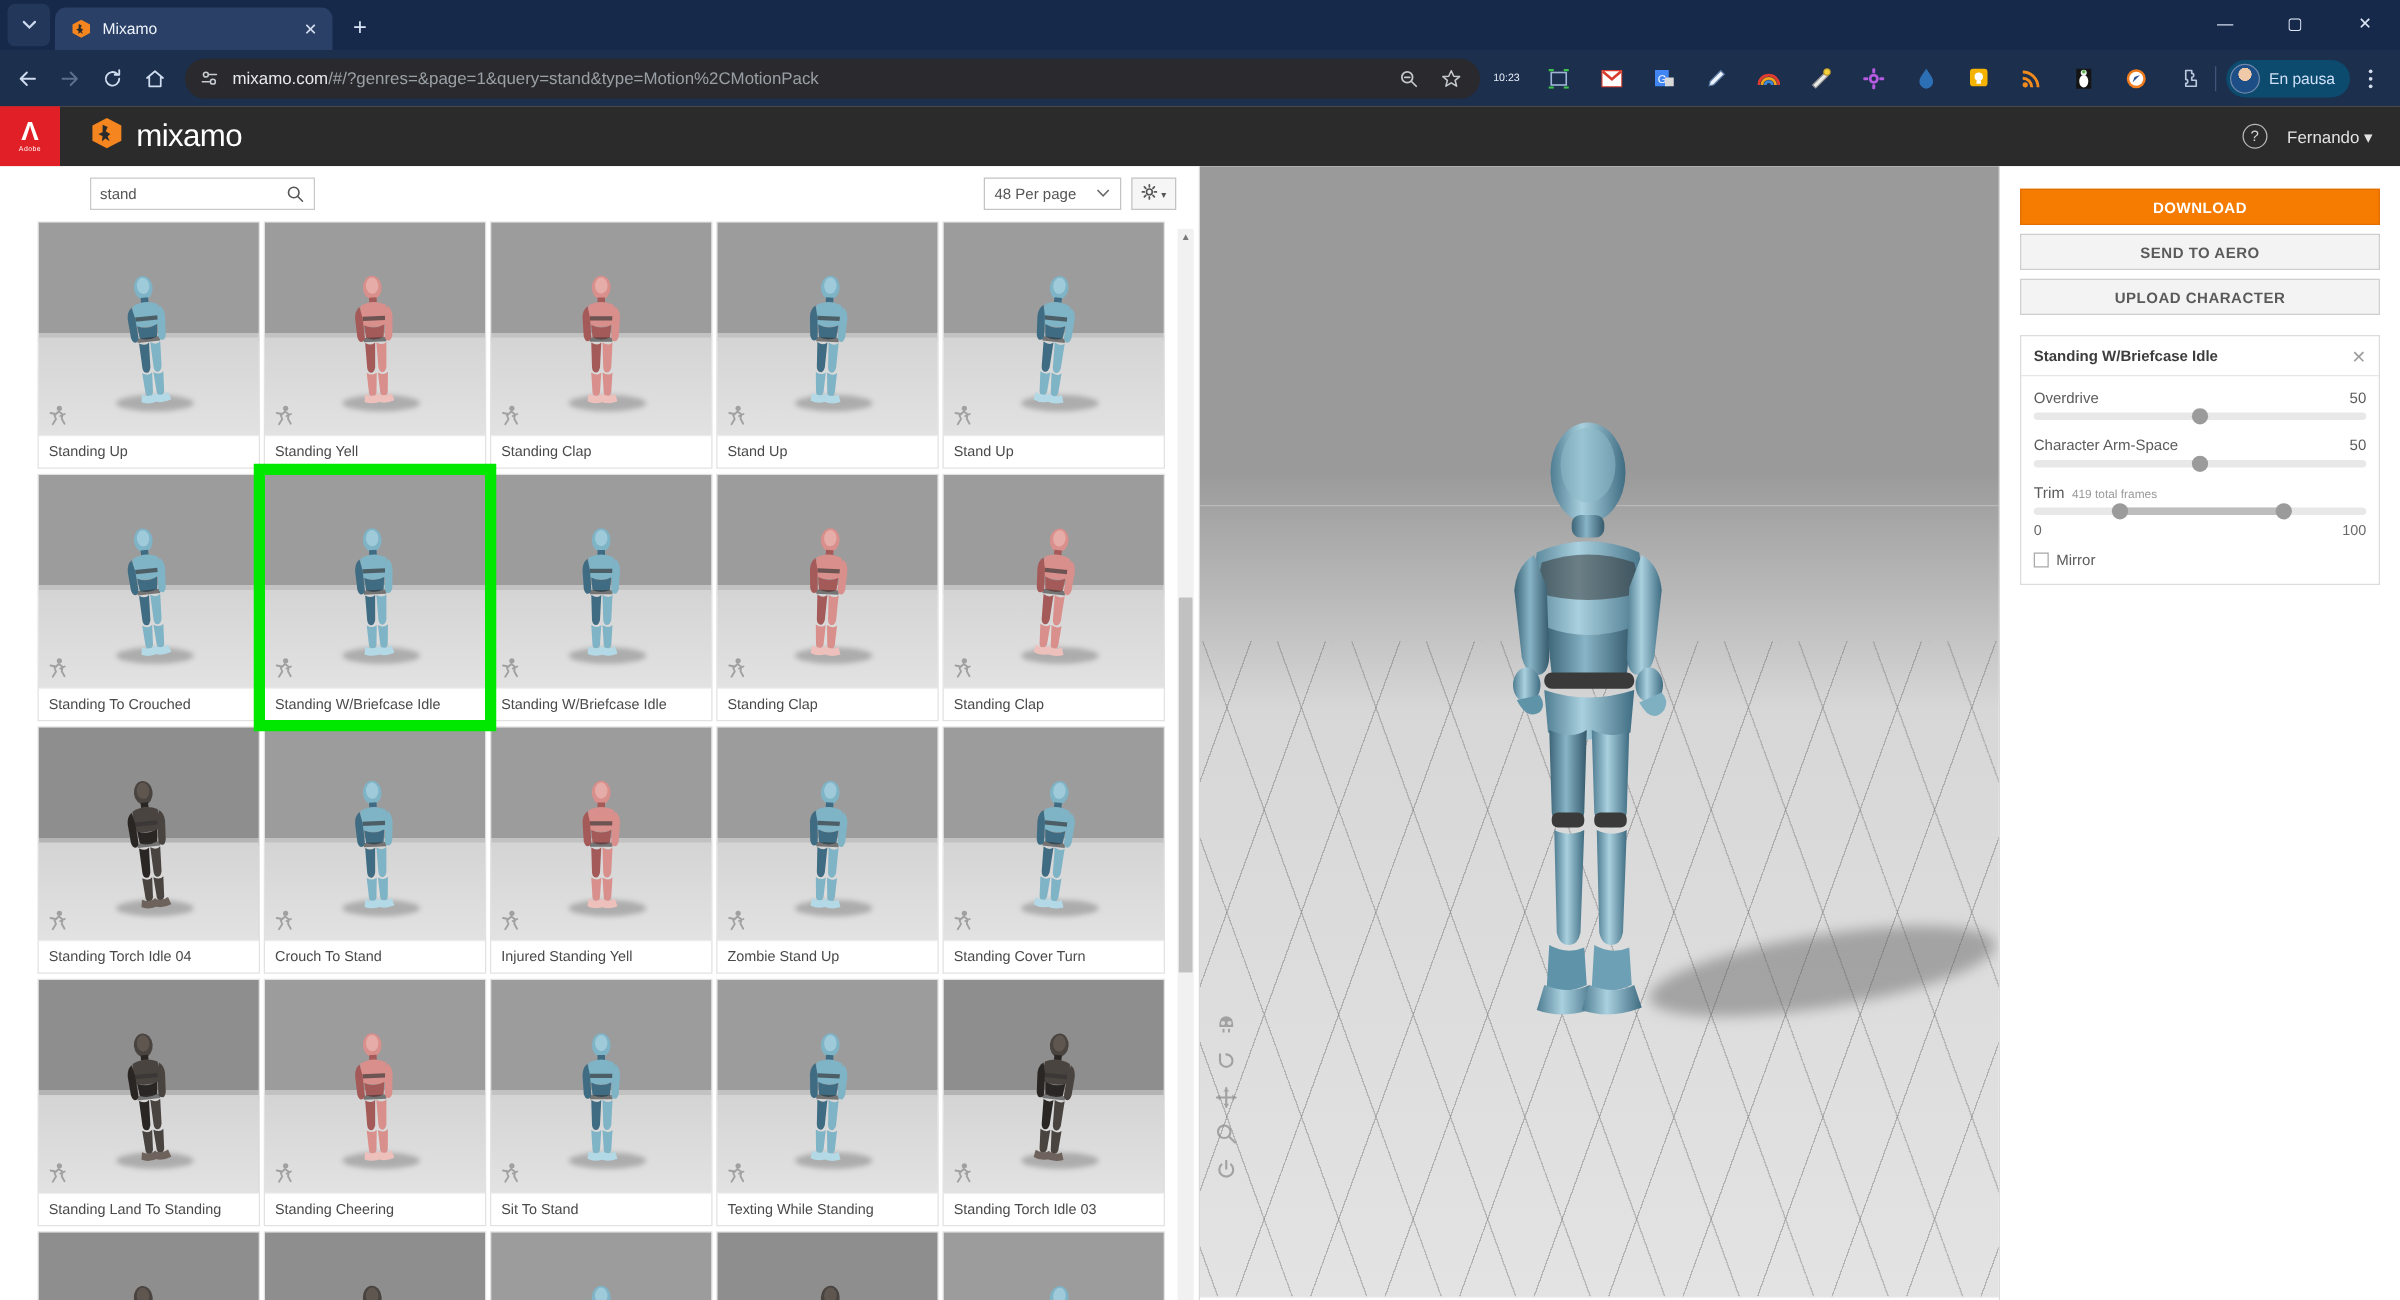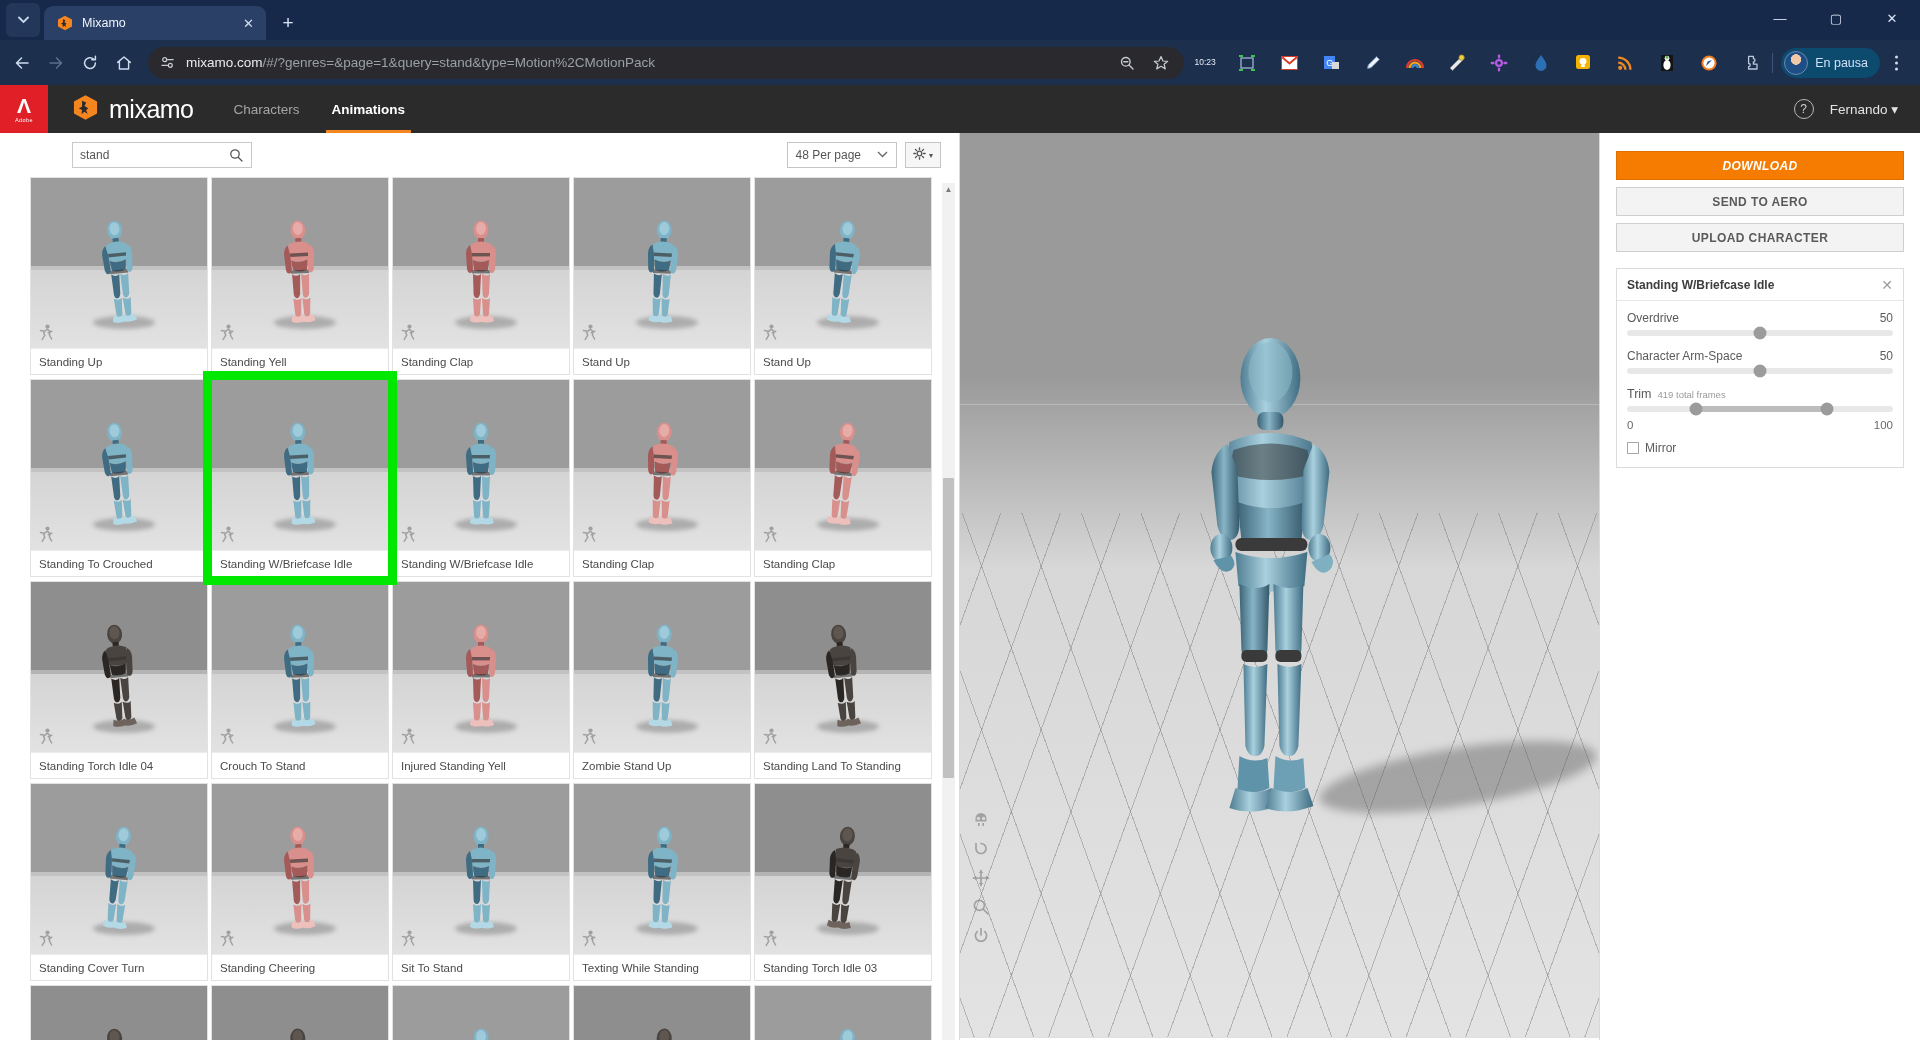--- a/index.html
+++ b/index.html
@@ -282,21 +282,21 @@
 
   
   .rpanel {
     flex: 1; background: #fff; padding: 18px 16px; display: flex;
     flex-direction: column; gap: 7px;
   }
   .btn {
     height: 29px; display: flex; align-items: center; justify-content: center;
     font-size: 12px; font-weight: bold; letter-spacing: .4px;
   }
-  .btn-primary { background: #f57c00; color: #fff; border: 1px solid #e06f00; font-style: italic; }
+  .btn-primary { background: #f57c00; color: #fff; border: 1px solid #e06f00; }
   .btn-secondary { background: #f3f3f3; color: #5a5a5a; border: 1px solid #cfcfcf; }
   .params {
     margin-top: 9px; border: 1px solid #dcdcdc; background: #fff;
   }
   .params-head {
     height: 32px; display: flex; align-items: center; padding: 0 10px;
     border-bottom: 1px solid #e6e6e6;
   }
   .params-title { font-size: 12px; font-weight: bold; color: #3d3d3d; }
   .params-close { margin-left: auto; color: #9d9d9d; font-size: 14px; line-height: 1; }
@@ -519,24 +519,20 @@
     <span class="adobe-word">Adobe</span>
   </div>
   <div class="brand">
     <span>
       <svg width="27" height="27" viewBox="0 0 28 28">
         <polygon points="14,1.4 26,7.7 26,20.3 14,26.6 2,20.3 2,7.7" fill="#f5861f"></polygon>
         <path d="M10.5 7 l4.2 1.9 -1.7 3.5 3.8 2.4 -2.2 2 1.7 4 -3.6-2.4 -2.8 2.6 0.5-4.4 -3.4-1.9 3.4-1.5z" fill="#2b2b2b"></path>
       </svg>
     </span>
     <span class="brand-word">mixamo</span>
-  </div>
-  <div class="mx-nav">
-    <div class="mx-nav-item">Characters</div>
-    <div class="mx-nav-item active">Animations</div>
   </div>
   <div class="mx-header-right">
     <div class="help-icon">?</div>
     <div class="mx-user">
       <span>Fernando</span>
       <span>▾</span>
     </div>
   </div>
 </div>
 
@@ -964,20 +960,48 @@
                   <path d="M23 95 q6 3 11 0 l2 6 q-8 3 -14 0z" fill="#b4d9e6"></path>
                 </svg></div>
               <span class="run-icon"><svg width="16" height="18" viewBox="0 0 16 18">
                   <circle cx="9.5" cy="2.6" r="2.1" fill="#6e6e6e"></circle>
                   <path d="M9 5.2 L5.6 8.4 L6.8 11.2 L4.2 15.4 M9 5.2 L12 7.4 L11.4 11 L13.6 15 M6.6 7.2 L2.4 6.4 M10.2 8.8 L13.8 7.2" stroke="#6e6e6e" stroke-width="1.5" fill="none" stroke-linecap="round" stroke-linejoin="round"></path>
                 </svg></span>
             </div>
             <div class="card-label">Zombie Stand Up</div>
           </div>
           <div class="card">
+            <div class="thumb">
+              <div class="floor"></div>
+              <div class="shadow"></div>
+              <div class="figure"><svg width="46" height="104" viewBox="0 0 46 104" style="transform:rotate(6deg)">
+                  <ellipse cx="23" cy="10" rx="7.5" ry="9.5" fill="#7fb3c6"></ellipse>
+                  <ellipse cx="23" cy="8.5" rx="5" ry="6.5" fill="#b4d9e6" opacity=".6"></ellipse>
+                  <rect x="20" y="18" width="6" height="4" fill="#3f6c82"></rect>
+                  <path d="M13 24 q10 -5 20 0 l2 15 q-12 5 -24 0z" fill="#7fb3c6"></path>
+                  <rect x="14" y="33" width="18" height="3.4" fill="#333" opacity=".65"></rect>
+                  <path d="M15 40 q8 4 16 0 l-1 10 q-7 3 -14 0z" fill="#3f6c82"></path>
+                  <rect x="14" y="50" width="18" height="3.4" fill="#333" opacity=".6"></rect>
+                  <path d="M12 25 q-4 3 -4 9 l1 15 q1 4 3 4 q3 0 3 -4 l-1 -15z" fill="#3f6c82"></path>
+                  <path d="M34 25 q4 3 4 9 l-1 15 q-1 4 -3 4 q-3 0 -3 -4 l1 -15z" fill="#7fb3c6"></path>
+                  <path d="M15 54 q5 3 8 0 l-1 20 q-1 4 -3 4 q-3 0 -3.4 -4z" fill="#3f6c82"></path>
+                  <path d="M24 54 q5 3 8 0 l-1 20 q-1 4 -3.4 4 q-2.6 0 -3 -4z" fill="#7fb3c6"></path>
+                  <path d="M15 78 q5 3 8 0 l-1 16 q-1 3 -3 3 q-2.4 0 -3 -3z" fill="#7fb3c6"></path>
+                  <path d="M24 78 q5 3 8 0 l-1 16 q-1 3 -3 3 q-2.4 0 -3 -3z" fill="#7fb3c6"></path>
+                  <path d="M13 95 q6 3 11 0 l2 6 q-8 3 -14 0z" fill="#b4d9e6"></path>
+                  <path d="M23 95 q6 3 11 0 l2 6 q-8 3 -14 0z" fill="#b4d9e6"></path>
+                </svg></div>
+              <span class="run-icon"><svg width="16" height="18" viewBox="0 0 16 18">
+                  <circle cx="9.5" cy="2.6" r="2.1" fill="#6e6e6e"></circle>
+                  <path d="M9 5.2 L5.6 8.4 L6.8 11.2 L4.2 15.4 M9 5.2 L12 7.4 L11.4 11 L13.6 15 M6.6 7.2 L2.4 6.4 M10.2 8.8 L13.8 7.2" stroke="#6e6e6e" stroke-width="1.5" fill="none" stroke-linecap="round" stroke-linejoin="round"></path>
+                </svg></span>
+            </div>
+            <div class="card-label">Standing Cover Turn</div>
+          </div>
+          <div class="card">
             <div class="thumb dark">
               <div class="floor"></div>
               <div class="shadow"></div>
               <div class="figure"><svg width="46" height="104" viewBox="0 0 46 104" style="transform:rotate(-6deg)">
                   <ellipse cx="23" cy="10" rx="7.5" ry="9.5" fill="#4a4440"></ellipse>
                   <ellipse cx="23" cy="8.5" rx="5" ry="6.5" fill="#6e635c" opacity=".6"></ellipse>
                   <rect x="20" y="18" width="6" height="4" fill="#2a2624"></rect>
                   <path d="M13 24 q10 -5 20 0 l2 15 q-12 5 -24 0z" fill="#4a4440"></path>
                   <rect x="14" y="33" width="18" height="3.4" fill="#333" opacity=".65"></rect>
                   <path d="M15 40 q8 4 16 0 l-1 10 q-7 3 -14 0z" fill="#2a2624"></path>
@@ -990,48 +1014,20 @@
                   <path d="M24 78 q5 3 8 0 l-1 16 q-1 3 -3 3 q-2.4 0 -3 -3z" fill="#4a4440"></path>
                   <path d="M13 95 q6 3 11 0 l2 6 q-8 3 -14 0z" fill="#6e635c"></path>
                   <path d="M23 95 q6 3 11 0 l2 6 q-8 3 -14 0z" fill="#6e635c"></path>
                 </svg></div>
               <span class="run-icon"><svg width="16" height="18" viewBox="0 0 16 18">
                   <circle cx="9.5" cy="2.6" r="2.1" fill="#6e6e6e"></circle>
                   <path d="M9 5.2 L5.6 8.4 L6.8 11.2 L4.2 15.4 M9 5.2 L12 7.4 L11.4 11 L13.6 15 M6.6 7.2 L2.4 6.4 M10.2 8.8 L13.8 7.2" stroke="#6e6e6e" stroke-width="1.5" fill="none" stroke-linecap="round" stroke-linejoin="round"></path>
                 </svg></span>
             </div>
             <div class="card-label">Standing Land To Standing</div>
-          </div>
-          <div class="card">
-            <div class="thumb">
-              <div class="floor"></div>
-              <div class="shadow"></div>
-              <div class="figure"><svg width="46" height="104" viewBox="0 0 46 104" style="transform:rotate(6deg)">
-                  <ellipse cx="23" cy="10" rx="7.5" ry="9.5" fill="#7fb3c6"></ellipse>
-                  <ellipse cx="23" cy="8.5" rx="5" ry="6.5" fill="#b4d9e6" opacity=".6"></ellipse>
-                  <rect x="20" y="18" width="6" height="4" fill="#3f6c82"></rect>
-                  <path d="M13 24 q10 -5 20 0 l2 15 q-12 5 -24 0z" fill="#7fb3c6"></path>
-                  <rect x="14" y="33" width="18" height="3.4" fill="#333" opacity=".65"></rect>
-                  <path d="M15 40 q8 4 16 0 l-1 10 q-7 3 -14 0z" fill="#3f6c82"></path>
-                  <rect x="14" y="50" width="18" height="3.4" fill="#333" opacity=".6"></rect>
-                  <path d="M12 25 q-4 3 -4 9 l1 15 q1 4 3 4 q3 0 3 -4 l-1 -15z" fill="#3f6c82"></path>
-                  <path d="M34 25 q4 3 4 9 l-1 15 q-1 4 -3 4 q-3 0 -3 -4 l1 -15z" fill="#7fb3c6"></path>
-                  <path d="M15 54 q5 3 8 0 l-1 20 q-1 4 -3 4 q-3 0 -3.4 -4z" fill="#3f6c82"></path>
-                  <path d="M24 54 q5 3 8 0 l-1 20 q-1 4 -3.4 4 q-2.6 0 -3 -4z" fill="#7fb3c6"></path>
-                  <path d="M15 78 q5 3 8 0 l-1 16 q-1 3 -3 3 q-2.4 0 -3 -3z" fill="#7fb3c6"></path>
-                  <path d="M24 78 q5 3 8 0 l-1 16 q-1 3 -3 3 q-2.4 0 -3 -3z" fill="#7fb3c6"></path>
-                  <path d="M13 95 q6 3 11 0 l2 6 q-8 3 -14 0z" fill="#b4d9e6"></path>
-                  <path d="M23 95 q6 3 11 0 l2 6 q-8 3 -14 0z" fill="#b4d9e6"></path>
-                </svg></div>
-              <span class="run-icon"><svg width="16" height="18" viewBox="0 0 16 18">
-                  <circle cx="9.5" cy="2.6" r="2.1" fill="#6e6e6e"></circle>
-                  <path d="M9 5.2 L5.6 8.4 L6.8 11.2 L4.2 15.4 M9 5.2 L12 7.4 L11.4 11 L13.6 15 M6.6 7.2 L2.4 6.4 M10.2 8.8 L13.8 7.2" stroke="#6e6e6e" stroke-width="1.5" fill="none" stroke-linecap="round" stroke-linejoin="round"></path>
-                </svg></span>
-            </div>
-            <div class="card-label">Standing Cover Turn</div>
           </div>
           <div class="card">
             <div class="thumb">
               <div class="floor"></div>
               <div class="shadow"></div>
               <div class="figure"><svg width="46" height="104" viewBox="0 0 46 104" style="transform:rotate(-3deg)">
                   <ellipse cx="23" cy="10" rx="7.5" ry="9.5" fill="#d98f8b"></ellipse>
                   <ellipse cx="23" cy="8.5" rx="5" ry="6.5" fill="#eec0bc" opacity=".6"></ellipse>
                   <rect x="20" y="18" width="6" height="4" fill="#a45a58"></rect>
                   <path d="M13 24 q10 -5 20 0 l2 15 q-12 5 -24 0z" fill="#d98f8b"></path>

